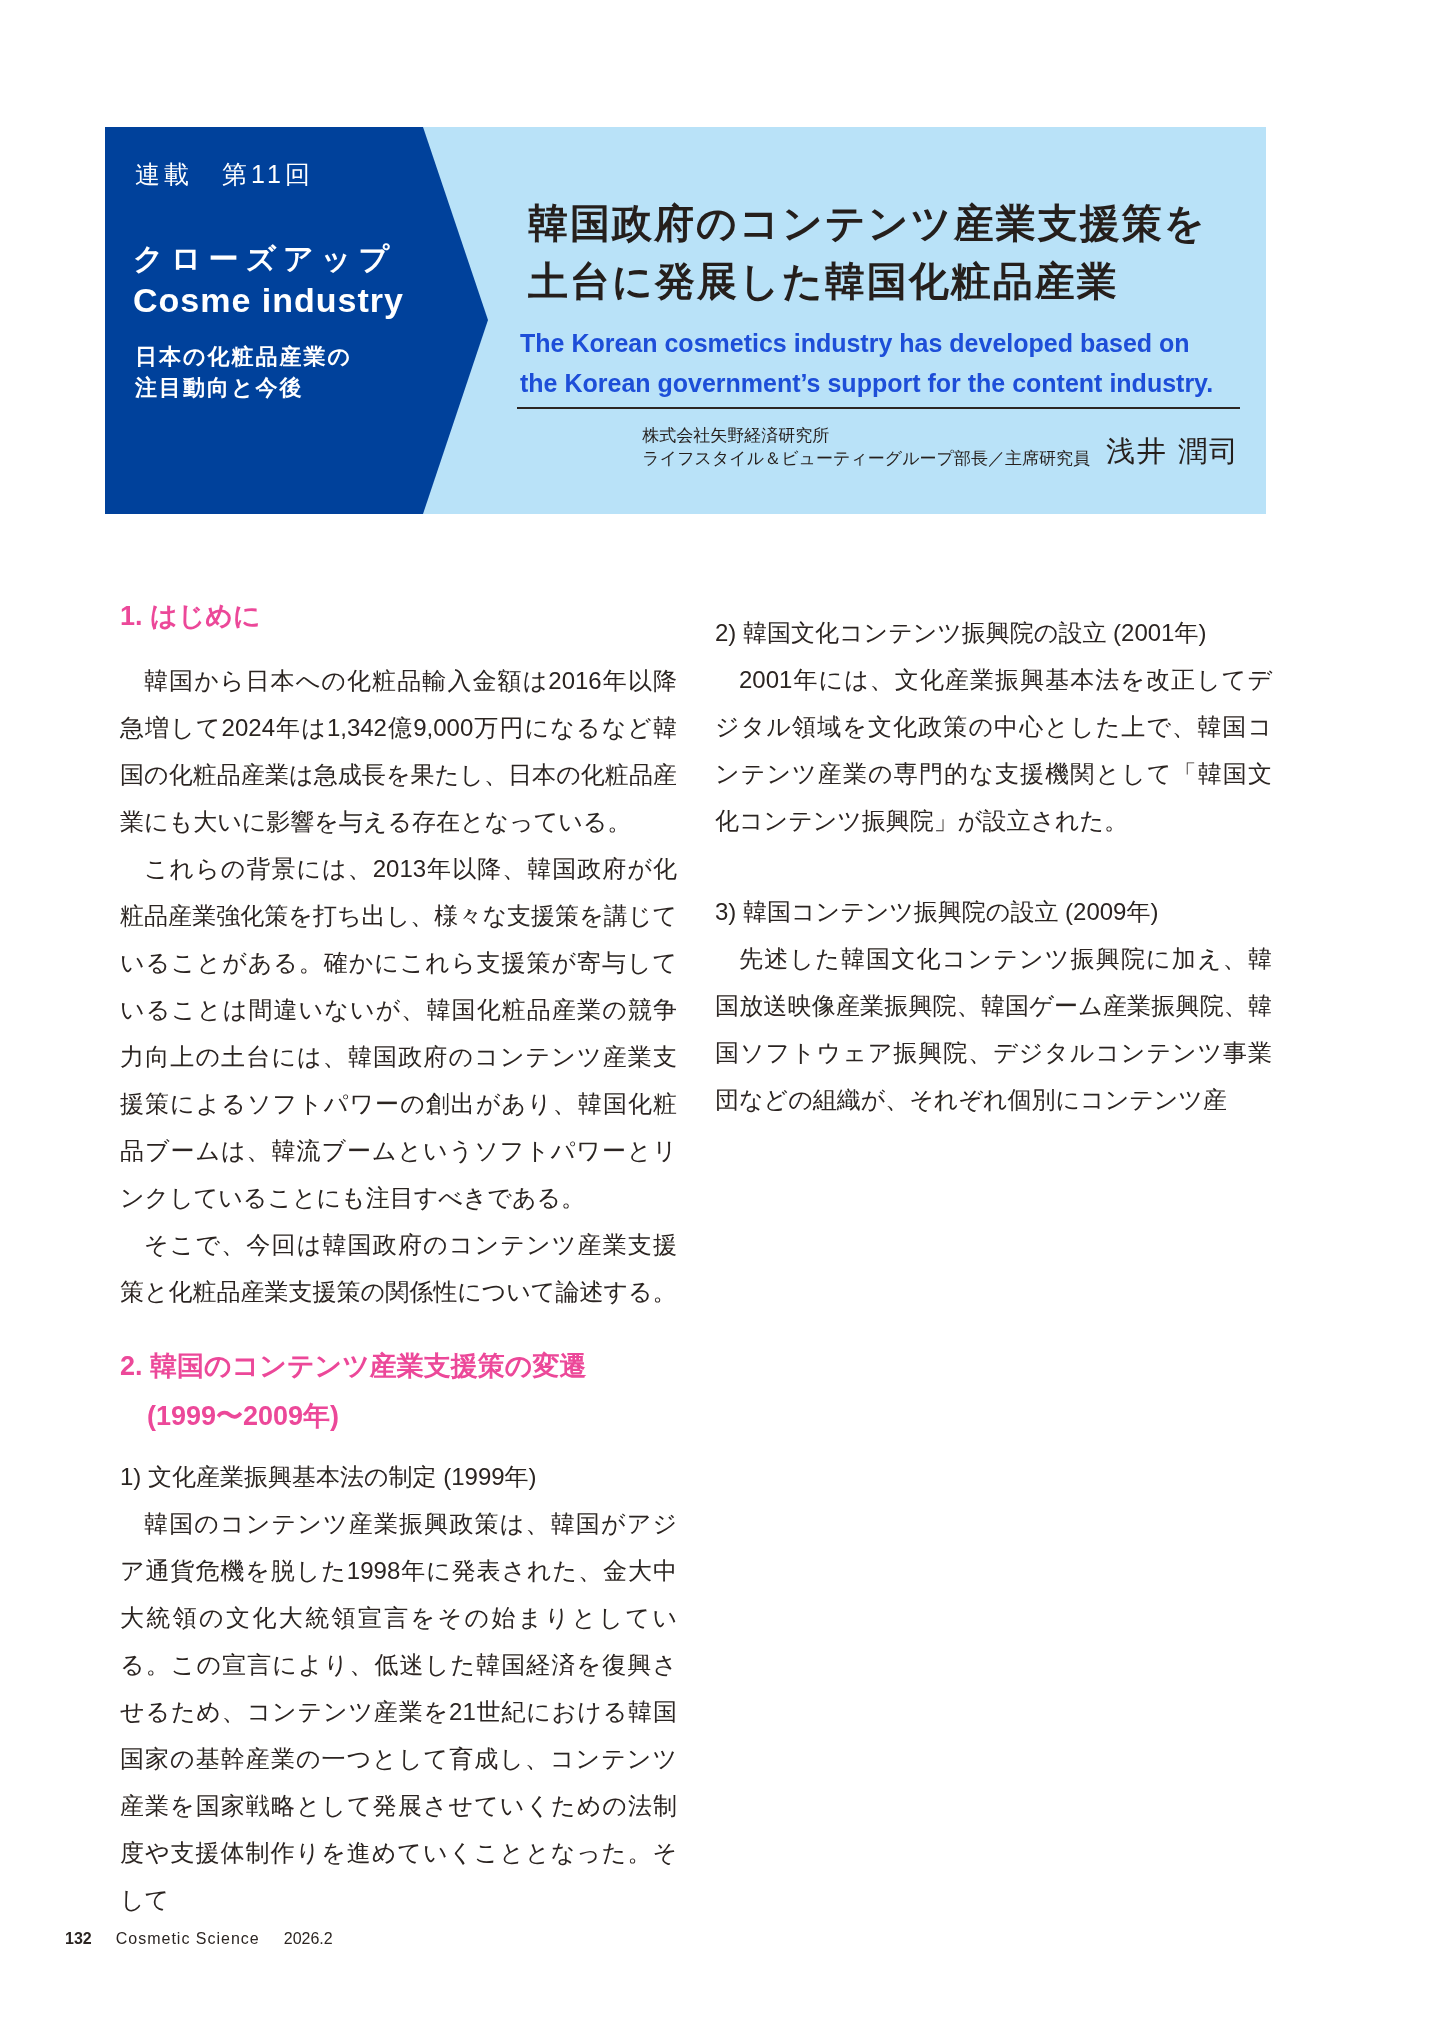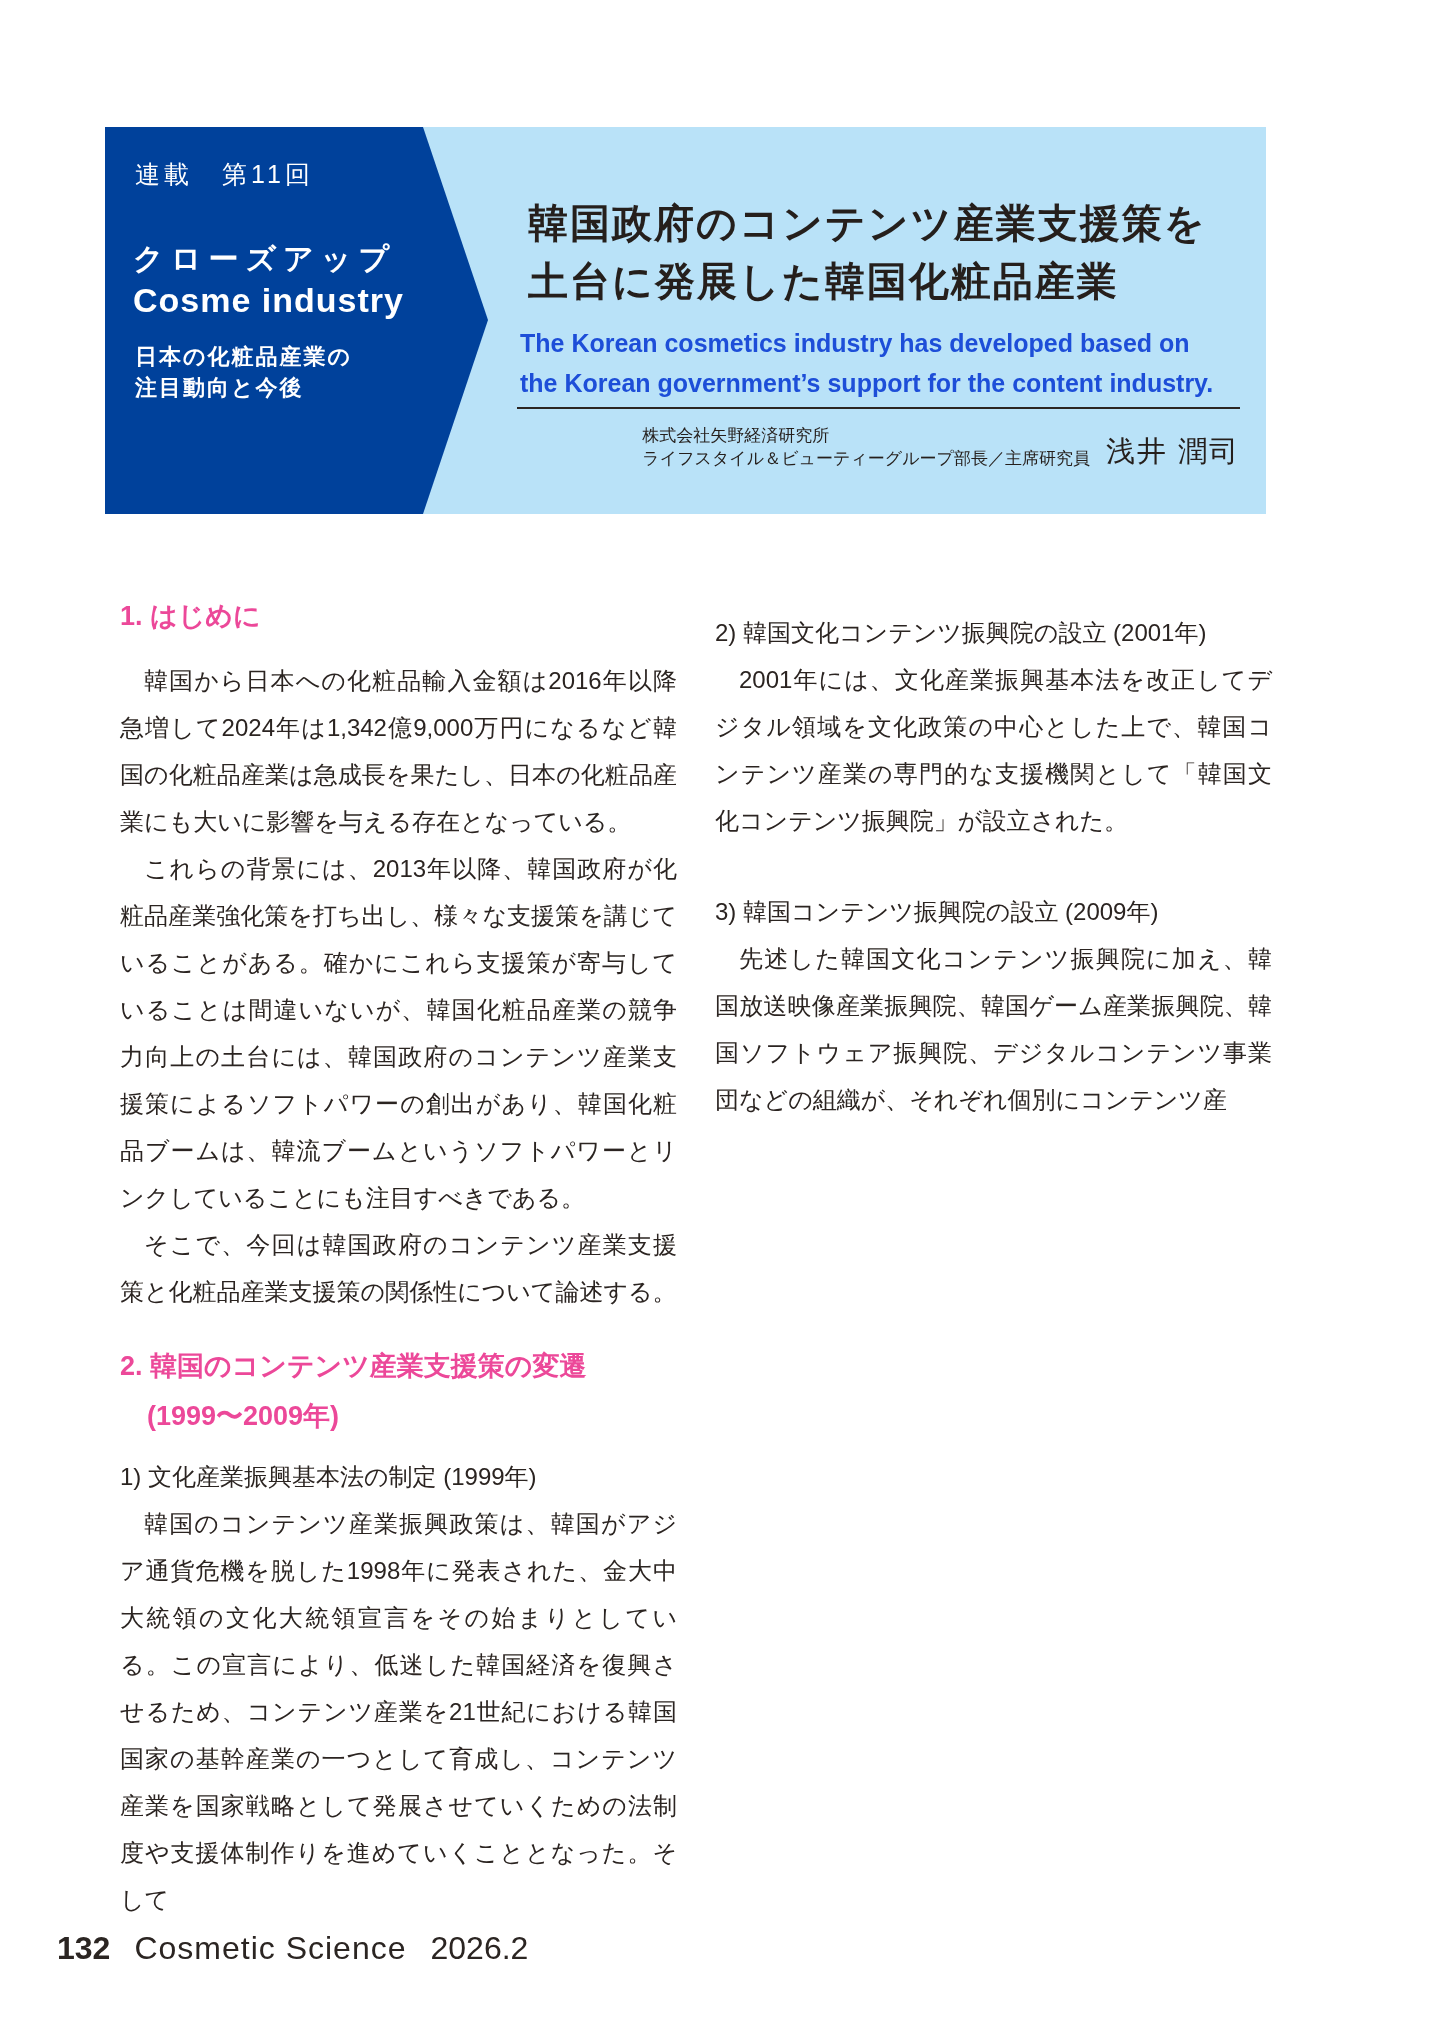--- a/index.html
+++ b/index.html
@@ -30,22 +30,22 @@
   .col-left{left:120px;top:585px;}
   .col-right{left:715px;top:565px;}
   .column p{margin:0;text-indent:1em;text-align:justify;word-break:break-all;}
   .column p.noindent{text-indent:0;}
   .column h2{font-size:27px;font-weight:bold;line-height:50px;margin:26px 0 12px 0;
     white-space:pre-line;color:#ec4899;}
   .column h2:first-child{margin:6px 0 16px 0;}
   .column h3{font-size:24px;font-weight:normal;line-height:47px;margin:44px 0 0 0;}
   .column h2 + h3{margin-top:6px;}
   
-  .footer{position:absolute;left:57px;top:1930px;display:flex;align-items:baseline;
-    gap:24px;font-size:32px;color:#2b2522;}
+  .footer{position:absolute;left:65px;top:1930px;display:flex;align-items:baseline;
+    gap:24px;font-size:16px;color:#2b2522;}
   .footer .pageno{font-weight:bold;}
   .footer .journal{letter-spacing:1px;}
 </style>
 </head>
 <body>
 
 <div class="hdr-lightbox"></div>
 
 <div class="hdr-pentagon">
   <svg width="383" height="387" viewBox="0 0 383 387">

